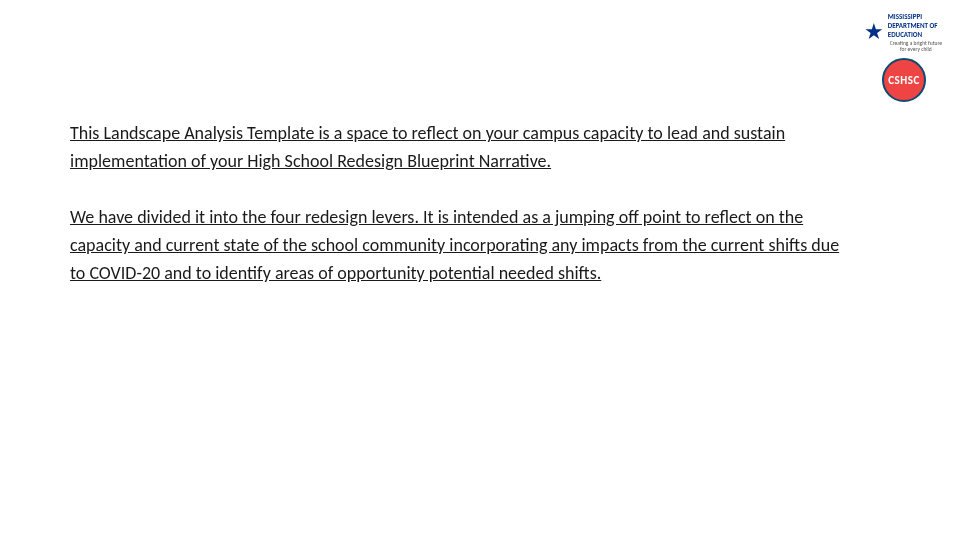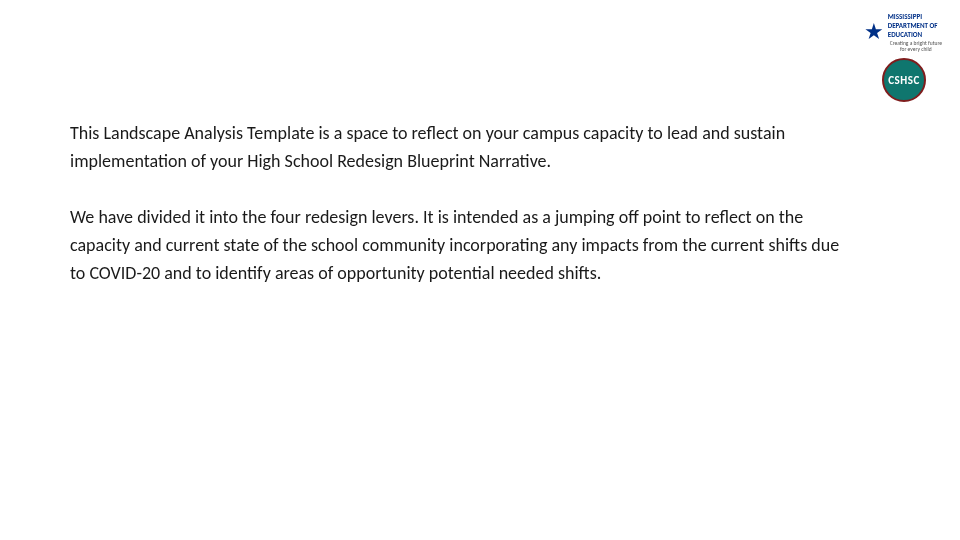--- a/index.html
+++ b/index.html
@@ -62,44 +62,45 @@
       font-size: 5.5px;
       color: #555;
       font-weight: normal;
       text-align: center;
       margin-top: 1px;
     }
 
     .cshsc-badge {
       width: 44px;
       height: 44px;
-      background: #0f766e;
+      background: #ef4444;
       border-radius: 50%;
       display: flex;
       align-items: center;
       justify-content: center;
       color: #ffffff;
       font-size: 11px;
       font-weight: bold;
       letter-spacing: 0.5px;
-      border: 2px solid #7f1d1d;
+      border: 2px solid #0c4a6e;
     }
 
     .content-area {
       position: absolute;
       top: 120px;
       left: 70px;
       right: 120px;
     }
 
     .paragraph {
       font-size: 18px;
       line-height: 1.55;
       color: #1a1a1a;
       margin-bottom: 28px;
+      text-decoration: underline;
     }
   </style>
 </head>
 <body>
 
 <div class="page-container">
 
   <div class="logo-area">
     <div class="mde-logo">
       <span class="mde-logo-star">★</span>

